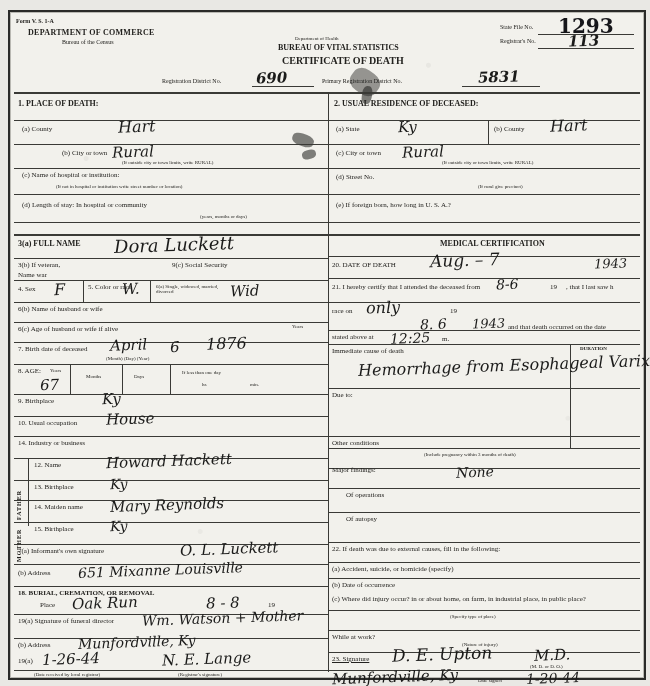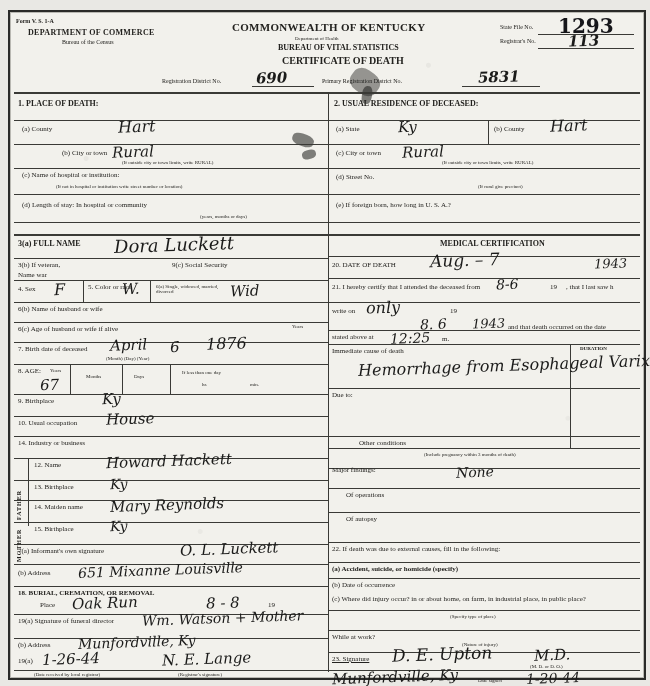--- a/index.html
+++ b/index.html
@@ -32,21 +32,20 @@
 </head>
 <body>
 
 <div id="sheet">
   <div id="paper">
 
     <div class="t sm b" style="left:6px;top:6px;">Form V. S. 1-A</div>
     <div class="t s8 b cap" style="left:18px;top:17px;">DEPARTMENT OF COMMERCE</div>
     <div class="t sm" style="left:52px;top:27px;">Bureau of the Census</div>
 
-    <div class="t s11 b cap" style="left:222px;top:10px;">COMMONWEALTH OF KENTUCKY</div>
     <div class="t xs" style="left:285px;top:24px;">Department of Health</div>
     <div class="t s8 b" style="left:268px;top:32px;">BUREAU OF VITAL STATISTICS</div>
     <div class="t s10 b" style="left:272px;top:44px;">CERTIFICATE OF DEATH</div>
 
     <div class="t sm" style="left:490px;top:12px;">State File No.</div>
     <div class="t sm" style="left:490px;top:26px;">Registrar's No.</div>
     <div class="ln hl" style="left:528px;top:22px;width:96px;"></div>
     <div class="ln hl" style="left:528px;top:36px;width:96px;"></div>
     <div class="num" style="left:548px;top:2px;font-size:20px;color:#16161a;">1293</div>
     <div class="hw b2 r1" style="left:558px;top:20px;font-size:15px;">113</div>
@@ -224,44 +223,44 @@
     <div class="ln vl" style="left:560px;top:332px;height:104px;"></div>
 
     <div class="t s7" style="left:322px;top:250px;">20. DATE OF DEATH</div>
     <div class="hw r1" style="left:420px;top:238px;font-size:17px;">Aug. – 7</div>
     <div class="hw r1" style="left:584px;top:244px;font-size:13px;">1943</div>
 
     <div class="t s7" style="left:322px;top:272px;">21. I hereby certify that I attended the deceased from</div>
     <div class="hw r1" style="left:486px;top:264px;font-size:14px;">8-6</div>
     <div class="t s7" style="left:540px;top:272px;">19</div>
     <div class="t s7" style="left:556px;top:272px;">, that I last saw h</div>
-    <div class="t s7" style="left:322px;top:296px;">write on</div>
+    <div class="t s7" style="left:322px;top:296px;">race on</div>
     <div class="hw r1" style="left:356px;top:286px;font-size:16px;">only</div>
     <div class="t s7" style="left:440px;top:296px;">19</div>
     <div class="hw r1" style="left:410px;top:304px;font-size:14px;">8. 6</div>
     <div class="hw r1" style="left:462px;top:304px;font-size:13px;">1943</div>
     <div class="t s7" style="left:498px;top:312px;">and that death occurred on the date</div>
     <div class="t s7" style="left:322px;top:322px;">stated above at</div>
     <div class="hw r1" style="left:380px;top:318px;font-size:14px;">12:25</div>
     <div class="t s7" style="left:432px;top:324px;">m.</div>
 
     <div class="t s7" style="left:322px;top:336px;">Immediate cause of death</div>
     <div class="t xs b" style="left:570px;top:334px;">DURATION</div>
     <div class="hw r1" style="left:348px;top:344px;font-size:16px;">Hemorrhage from Esophageal Varix</div>
 
     <div class="t s7" style="left:322px;top:380px;">Due to:</div>
-    <div class="t s7" style="left:322px;top:428px;margin-left:27px;">Other conditions</div>
+    <div class="t s7" style="left:322px;top:428px;">Other conditions</div>
     <div class="t xs" style="left:414px;top:440px;">(Include pregnancy within 3 months of death)</div>
     <div class="t s7" style="left:322px;top:455px;">Major findings:</div>
     <div class="t s7" style="left:336px;top:480px;">Of operations</div>
     <div class="hw r1" style="left:446px;top:452px;font-size:14px;">None</div>
     <div class="t s7" style="left:336px;top:504px;">Of autopsy</div>
 
     <div class="t s7" style="left:322px;top:534px;">22. If death was due to external causes, fill in the following:</div>
-    <div class="t s7" style="left:322px;top:554px;font-weight:bold;">(a) Accident, suicide, or homicide (specify)</div>
+    <div class="t s7" style="left:322px;top:554px;">(a) Accident, suicide, or homicide (specify)</div>
     <div class="t s7" style="left:322px;top:570px;">(b) Date of occurrence</div>
     <div class="t s7" style="left:322px;top:584px;width:300px;">(c) Where did injury occur? in or about home, on farm, in industrial place, in public place?</div>
     <div class="t xs" style="left:440px;top:602px;">(Specify type of place)</div>
     <div class="t s7" style="left:322px;top:622px;">While at work?</div>
     <div class="t xs" style="left:452px;top:630px;">(Nature of injury)</div>
 
     <div class="t s7" style="left:322px;top:644px;text-decoration:underline;">23. Signature</div>
     <div class="hw r1" style="left:382px;top:632px;font-size:17px;">D. E. Upton</div>
     <div class="hw r1" style="left:524px;top:634px;font-size:15px;">M.D.</div>
     <div class="t xs" style="left:520px;top:652px;">(M. D. or D. O.)</div>

